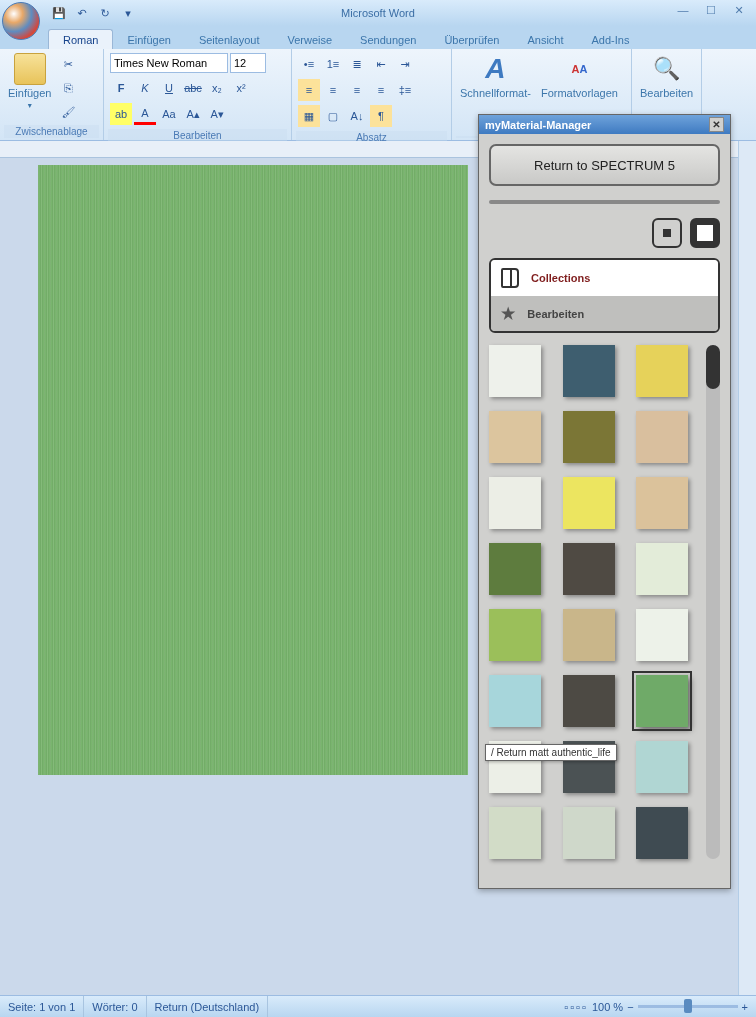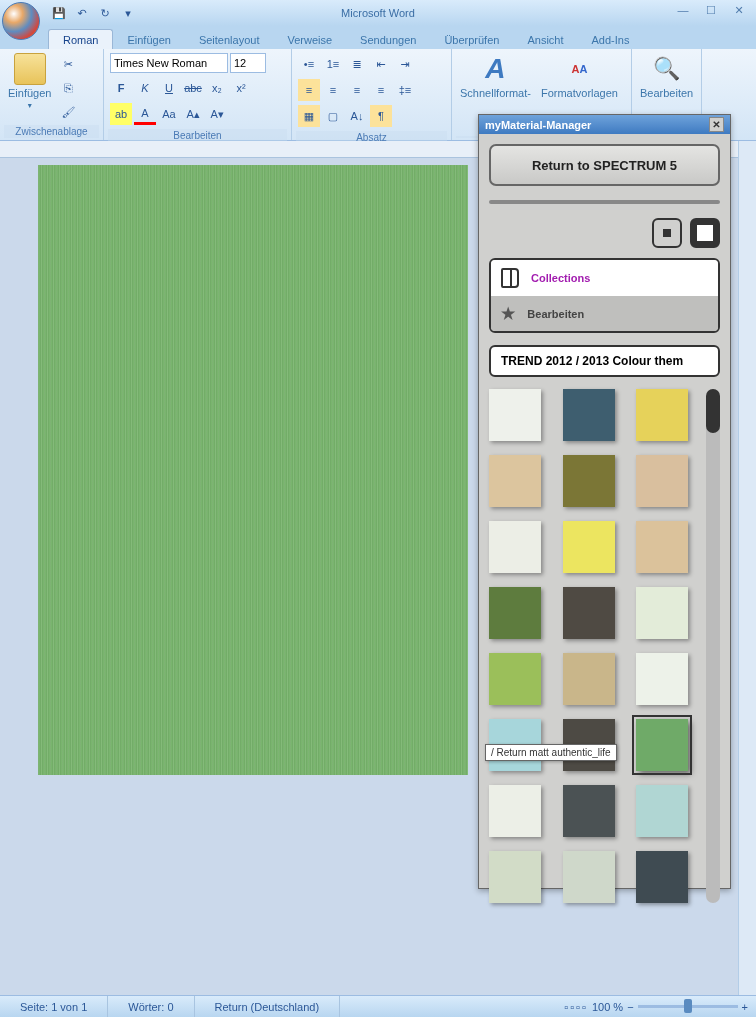--- a/index.html
+++ b/index.html
@@ -22,39 +22,39 @@
 .big-icon{width:32px;height:32px}
 .mini-btn{width:22px;height:22px;display:flex;align-items:center;justify-content:center;color:#2b5797}
 .font-row{display:flex;gap:2px;align-items:center;margin-bottom:2px}
 .font-sel{width:118px;height:20px;border:1px solid #9cbce2;background:#fff;padding:0 3px}
 .size-sel{width:36px;height:20px;border:1px solid #9cbce2;background:#fff;padding:0 3px}
 .doc-area{position:absolute;top:141px;left:0;right:0;bottom:22px;background:#cbd9eb;overflow:hidden}
 .ruler-h{height:17px;background:#e8eff8;border-bottom:1px solid #aac3de}
 .page{position:absolute;left:38px;top:24px;width:430px;height:610px;background:#79b56e;background-image:repeating-linear-gradient(90deg,rgba(255,255,255,.08) 0 1px,transparent 1px 3px),repeating-linear-gradient(90deg,rgba(0,0,0,.05) 0 1px,transparent 1px 2px)}
 .scroll-v{position:absolute;right:0;top:0;width:18px;bottom:0;background:#dde9f6;border-left:1px solid #b3cde7}
 .statusbar{position:absolute;bottom:0;left:0;right:0;height:22px;background:linear-gradient(#d9ebfb,#b8d6f0);display:flex;align-items:center;border-top:1px solid #9cbce2}
-.status-cell{padding:0 20px;border-right:1px solid #a8c4e0;color:#2b5797;height:100%;display:flex;align-items:center}
+.status-cell{padding:0 8px;border-right:1px solid #a8c4e0;color:#2b5797;height:100%;display:flex;align-items:center}
 .zoom{position:absolute;right:8px;display:flex;align-items:center;gap:4px;color:#2b5797}
 .zoom-slider{width:100px;height:3px;background:#9cbce2;position:relative}
 .zoom-thumb{width:8px;height:14px;background:#5a8bc0;position:absolute;left:46px;top:-6px;border-radius:2px}
 
 .panel{position:absolute;left:478px;top:114px;width:253px;height:775px;background:#d0d0ce;border:1px solid #666;box-shadow:0 2px 6px rgba(0,0,0,.3);z-index:50}
 .panel-title{height:19px;background:linear-gradient(#6fa3db,#3e7ac1);color:#fff;font-weight:700;padding:1px 6px;display:flex;align-items:center;justify-content:space-between}
 .panel-close{width:15px;height:15px;background:#d0d0ce;color:#333;display:flex;align-items:center;justify-content:center;font-size:10px;border:1px solid #888}
 .panel-body{padding:10px 10px}
-.return-btn{width:100%;height:42px;background:linear-gradient(#e4e4e2,#c9c9c7);border:2px solid #666;border-radius:7px;font-weight:700;font-size:13px;color:#222}
+.return-btn{width:100%;height:42px;background:linear-gradient(#e4e4e2,#c9c9c7);border:2px solid #666;border-radius:7px;font-weight:400;font-size:13px;color:#222}
 .divider{height:4px;background:#888;border-radius:2px;margin:14px 0}
 .view-btns{display:flex;justify-content:flex-end;gap:8px;margin-bottom:10px}
 .vbtn{width:30px;height:30px;border:2px solid #333;border-radius:6px;background:#d0d0ce;display:flex;align-items:center;justify-content:center}
 .vbtn.active{background:#333;color:#fff}
 .vbtn .sq{width:8px;height:8px;background:#333}
 .vbtn.active .sq{width:16px;height:16px;background:#fff}
 .cat-box{border:2px solid #333;border-radius:6px;overflow:hidden}
 .cat-row{display:flex;align-items:center;gap:12px;padding:8px 10px;font-weight:700;font-size:13px}
-.cat-row.active{background:#fff;color:#a21caf}
+.cat-row.active{background:#fff;color:#7f1d1d}
 .cat-row.inactive{background:#bfbfbd;color:#444}
 .book-icn{width:18px;height:20px;border:2px solid #333;border-radius:2px 4px 4px 2px;background:#fff;position:relative}
 .book-icn::after{content:"";position:absolute;left:7px;top:0;bottom:0;width:2px;background:#333}
 .star-icn{font-size:16px;color:#555}
 .filter-box{margin-top:12px;background:#fff;border:2px solid #333;border-radius:6px;padding:7px 10px;font-weight:700;font-size:12px;white-space:nowrap;overflow:hidden}
 .swatch-area{margin-top:12px;display:flex;gap:6px}
 .swatch-grid{flex:1;display:grid;grid-template-columns:repeat(3,1fr);gap:14px 14px}
 .swatch{width:52px;height:52px;box-shadow:2px 2px 4px rgba(0,0,0,.35)}
 .swatch.sel{outline:2px solid #333;outline-offset:2px;box-shadow:3px 3px 6px rgba(0,0,0,.5)}
 .sw-scroll{width:14px;background:#bbb;border-radius:7px;position:relative;margin-left:4px}
@@ -221,21 +221,20 @@
     <div class="cat-box">
       <div class="cat-row active">
         <div class="book-icn"></div>
         <span>Collections</span>
       </div>
       <div class="cat-row inactive">
         <span class="star-icn">★</span>
         <span>Bearbeiten</span>
       </div>
     </div>
-    <div class="filter-box">TREND 2012 / 2013 Colour them</div>
     <div class="swatch-area">
       <div class="swatch-grid" id="swatch-grid">
           <div class="swatch" style="background: rgb(238, 241, 235);"></div>
           <div class="swatch" style="background: rgb(62, 94, 111);"></div>
           <div class="swatch" style="background: rgb(230, 210, 90);"></div>
           <div class="swatch" style="background: rgb(220, 197, 158);"></div>
           <div class="swatch" style="background: rgb(123, 118, 54);"></div>
           <div class="swatch" style="background: rgb(217, 191, 158);"></div>
           <div class="swatch" style="background: rgb(236, 238, 230);"></div>
           <div class="swatch" style="background: rgb(236, 229, 96);"></div>

